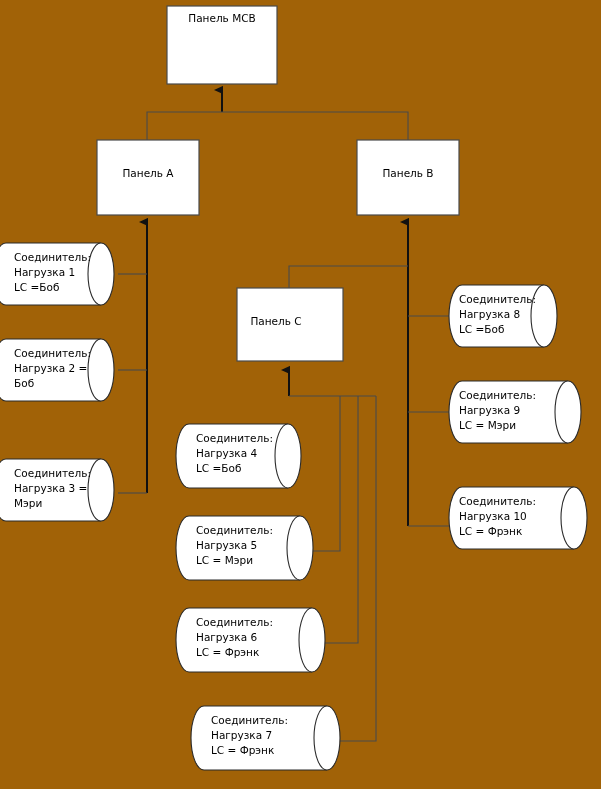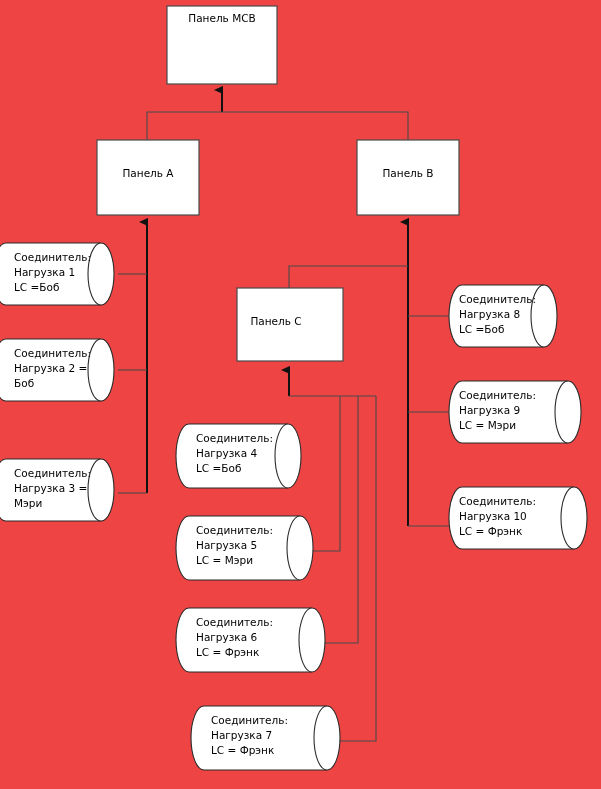--- a/index.html
+++ b/index.html
@@ -7,21 +7,21 @@
     padding: 0;
     background: #ffffff;
   }
   body {
     font-family: "DejaVu Sans", sans-serif;
   }
   #diagram-root {
     position: relative;
     width: 601px;
     height: 789px;
-    background: #ef4444;
+    background: #a16207;
     overflow: hidden;
   }
   svg#diagram-svg {
     position: absolute;
     left: 0;
     top: 0;
     width: 601px;
     height: 789px;
   }
   .node-rect {

